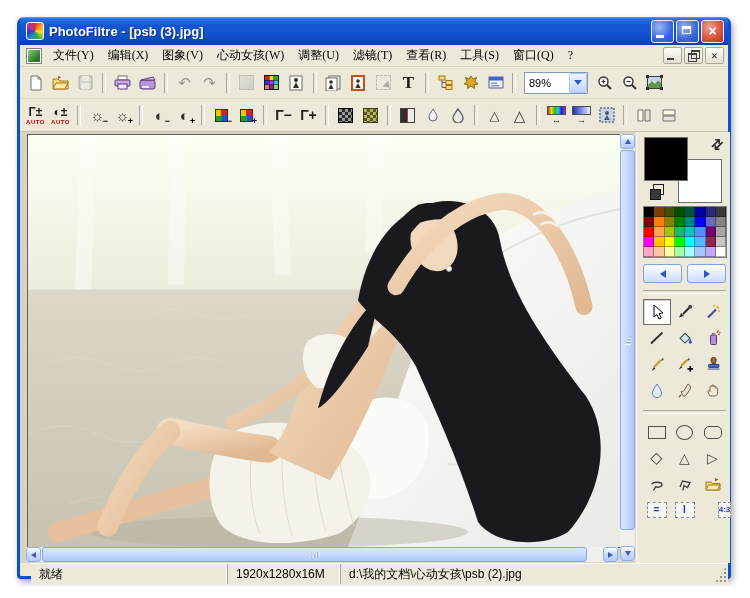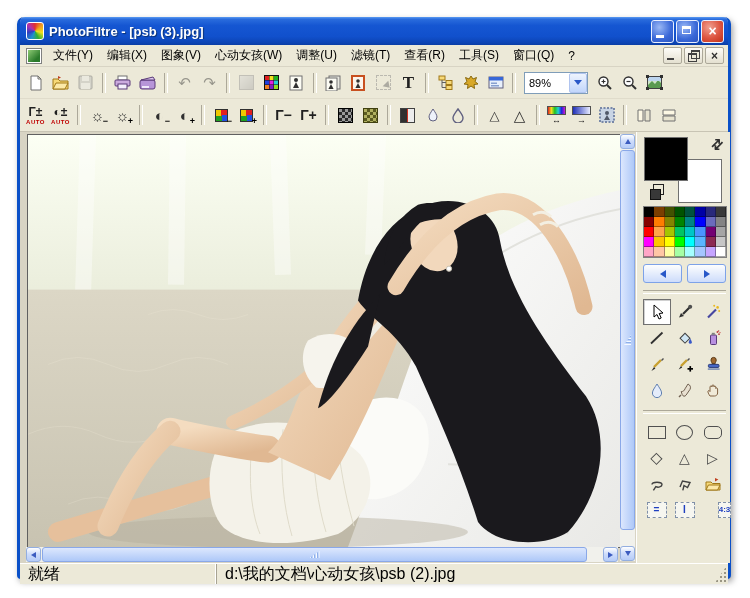--- a/index.html
+++ b/index.html
@@ -16,21 +16,21 @@
   .title{flex:1;color:#fff;font-weight:bold;font-size:13px;text-shadow:1px 1px 1px #0a3070;white-space:nowrap;overflow:hidden;}
   .wbtn{width:21px;height:21px;border-radius:3px;margin-left:2px;border:1px solid #eaf0ff;position:relative;
     background:radial-gradient(circle at 35% 30%,#9ab8f5,#3a68d8 60%,#2a55c0);}
   .wbtn.close{background:radial-gradient(circle at 35% 30%,#f0a090,#dd5540 55%,#c03018);}
   .wbtn.min::after{content:"";position:absolute;left:4px;bottom:4px;width:8px;height:3px;background:#fff;}
   .wbtn.max::after{content:"";position:absolute;left:5px;top:5px;width:9px;height:8px;
     border:1px solid #fff;border-top:3px solid #fff;box-sizing:border-box;}
   .wbtn.close span{position:absolute;left:0;top:0;width:100%;height:100%;display:flex;align-items:center;justify-content:center;
     color:#fff;font-weight:bold;font-size:14px;line-height:1;}
   
-  .menubar{height:21px;display:flex;align-items:center;background:#ECE9D8;border-bottom:1px solid #d8d4c4;padding:0 2px;}
+  .menubar{height:21px;display:flex;align-items:center;background:#ECE9D8;border-bottom:1px solid #d8d4c4;padding:0 2px;font-family:Liberation Serif, serif;}
   .docicon{width:14px;height:14px;margin:0 4px;border:1px solid #808080;background:linear-gradient(135deg,#9ad47e,#2a7a2a 70%);
     box-shadow:inset 0 0 0 1px #fff;}
   .menuitem{font-size:12px;color:#000;padding:2px 7px;cursor:default;}
   .mdiset{margin-left:auto;display:flex;gap:2px;padding-right:2px;}
   .mdibtn{width:17px;height:15px;border:1px solid #aca899;background:linear-gradient(#fdfcf8,#e4e0d0);
     display:flex;align-items:center;justify-content:center;position:relative;border-radius:2px;}
   .mdibtn.mmin::after{content:"";position:absolute;left:3px;bottom:3px;width:7px;height:2px;background:#404040;}
   .mdibtn.mres::after{content:"";position:absolute;left:3px;top:5px;width:7px;height:6px;border:1px solid #404040;border-top-width:2px;}
   .mdibtn.mres::before{content:"";position:absolute;left:6px;top:2px;width:7px;height:6px;border:1px solid #404040;border-top-width:2px;background:#ece9d8;}
   .mdibtn.mclose{font-size:12px;font-weight:bold;color:#303030;line-height:1;}
@@ -111,21 +111,21 @@
   .tool{width:28px;height:26px;display:flex;align-items:center;justify-content:center;}
   .tool.sel{background:#fff;border:1px solid #707070;box-shadow:inset 1px 1px 0 #d0d0d0;box-sizing:border-box;}
   .shp{font-size:14px;color:#484848;line-height:1;}
   .srect{width:16px;height:11px;border:1px solid #505050;}
   .sellip{width:15px;height:13px;border:1px solid #505050;border-radius:50%;}
   .sround{width:16px;height:11px;border:1px solid #505050;border-radius:5px;}
   .ratio{width:18px;height:14px;border:1px dashed #8090a8;background:#f6f6f0;color:#2040c0;font-weight:bold;
      display:flex;align-items:center;justify-content:center;font-size:10px;line-height:1;}
   .ratio.small{font-size:8px;margin-left:24px;}
   
-  .statusbar{height:20px;display:flex;align-items:stretch;background:#ECE9D8;border-top:1px solid #fff;font-size:16px;color:#000;}
+  .statusbar{height:20px;display:flex;align-items:stretch;background:#ECE9D8;border-top:1px solid #fff;font-size:12px;color:#000;margin-left:11px;}
   .seg{display:flex;align-items:center;padding:0 8px;border-left:1px solid #a7a392;box-shadow:-1px 0 0 #fff;white-space:nowrap;overflow:hidden;}
   .seg.first{border-left:none;box-shadow:none;width:180px;}
   .seg.size{width:96px;}
   .seg.coords{width:128px;}
   .seg.path{flex:1;}
   .grip{width:14px;background-image:radial-gradient(#9a9684 1px,transparent 1.4px);background-size:4px 4px;
         background-position:1px 3px;clip-path:polygon(100% 0,100% 100%,0 100%);}
   svg.icon{display:block;}
 </style>
 </head>
@@ -695,17 +695,18 @@
           </div>
         <div class="tool">
             <div class="ratio small">4:3</div>
           </div>
       </div>
     </div>
   </div>
 
   <div class="statusbar">
     <div class="seg first">就绪</div>
+    <div class="seg size">1920x1280x16M</div>
     <div class="seg path">d:\我的文档\心动女孩\psb (2).jpg</div>
     <div class="grip"></div>
   </div>
 
 </div>
 
 </body></html>

